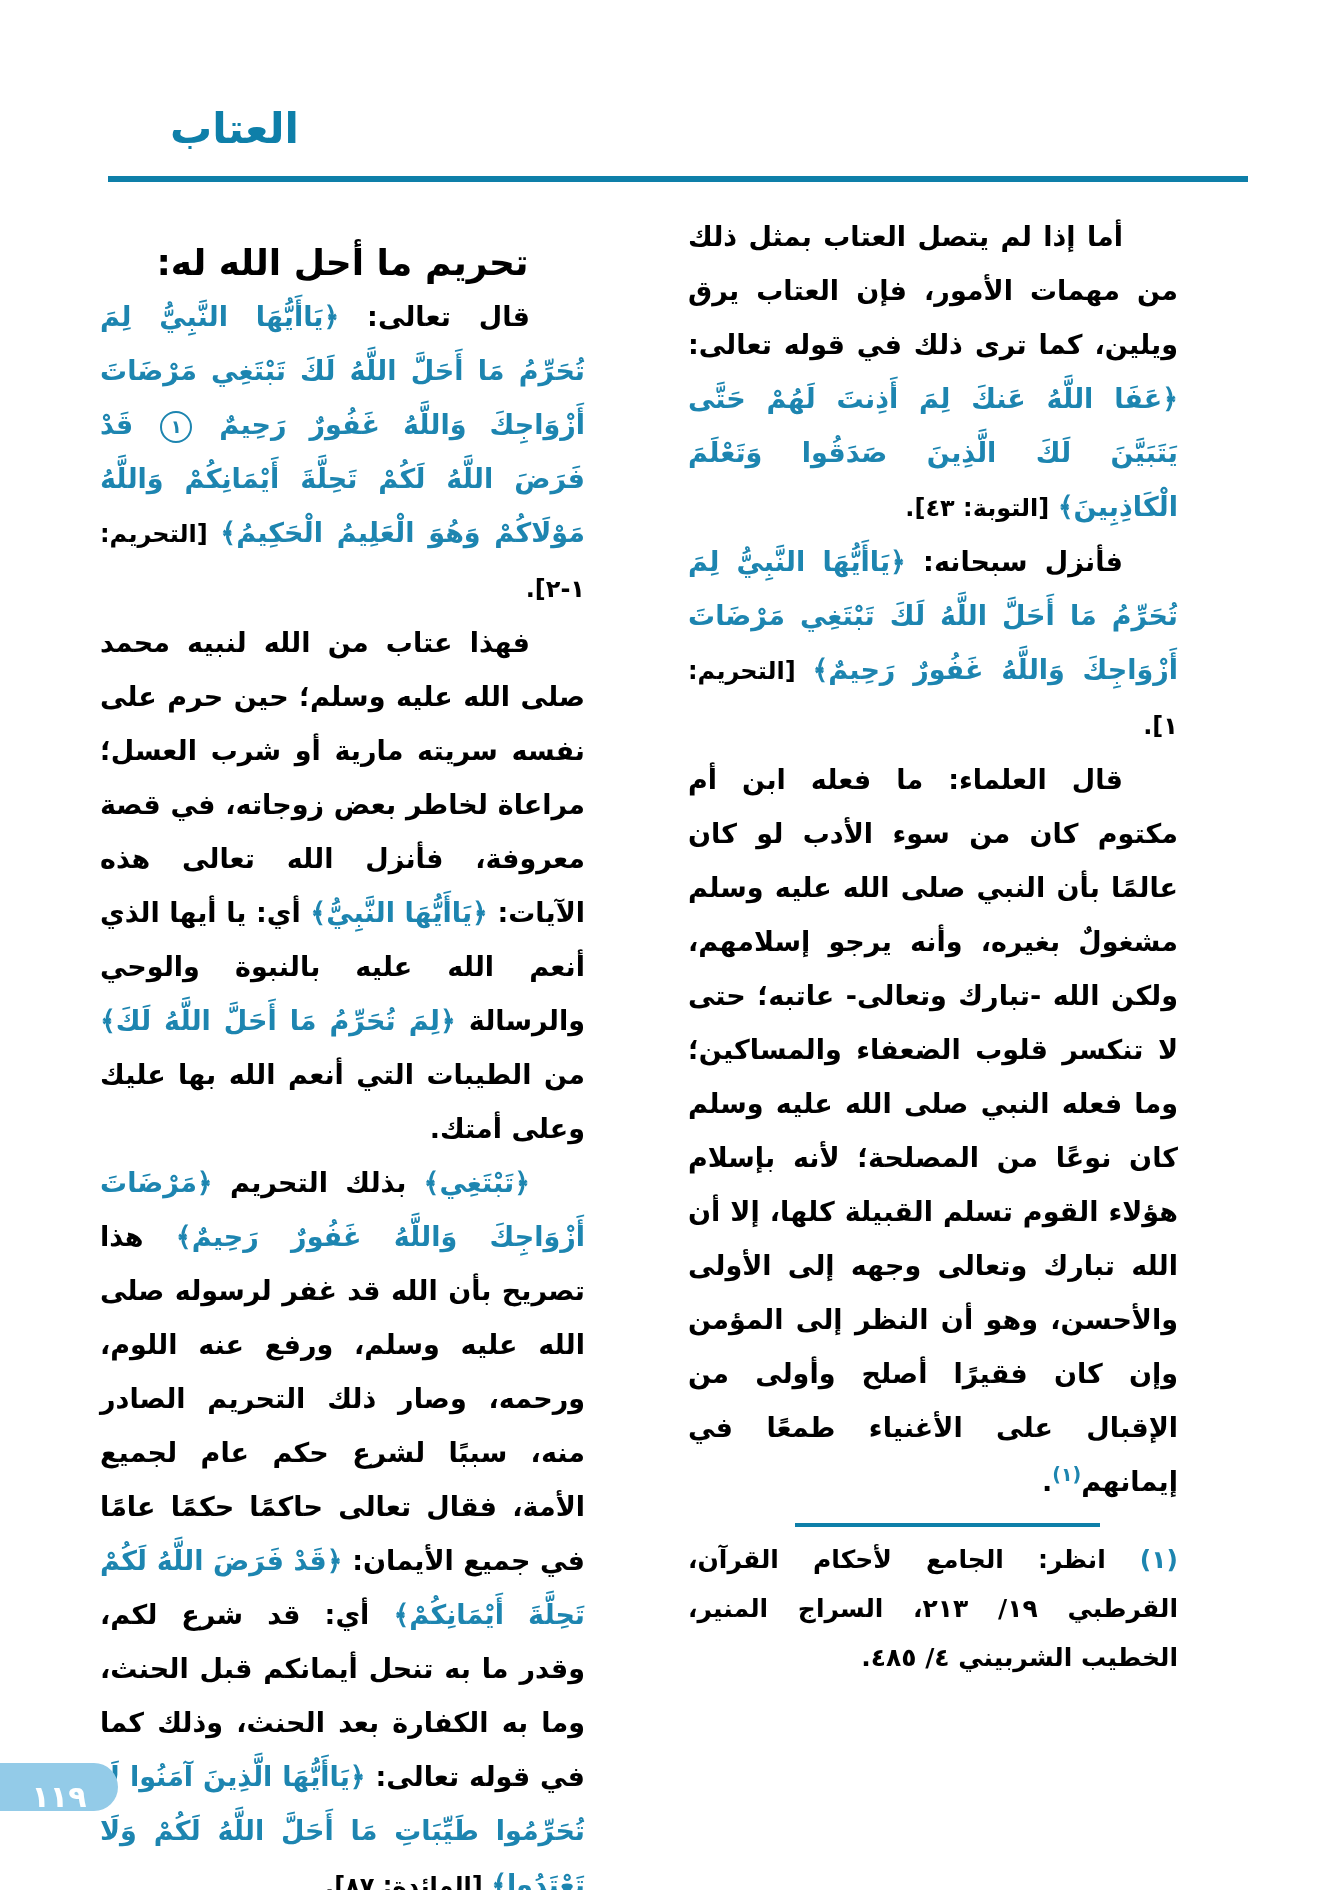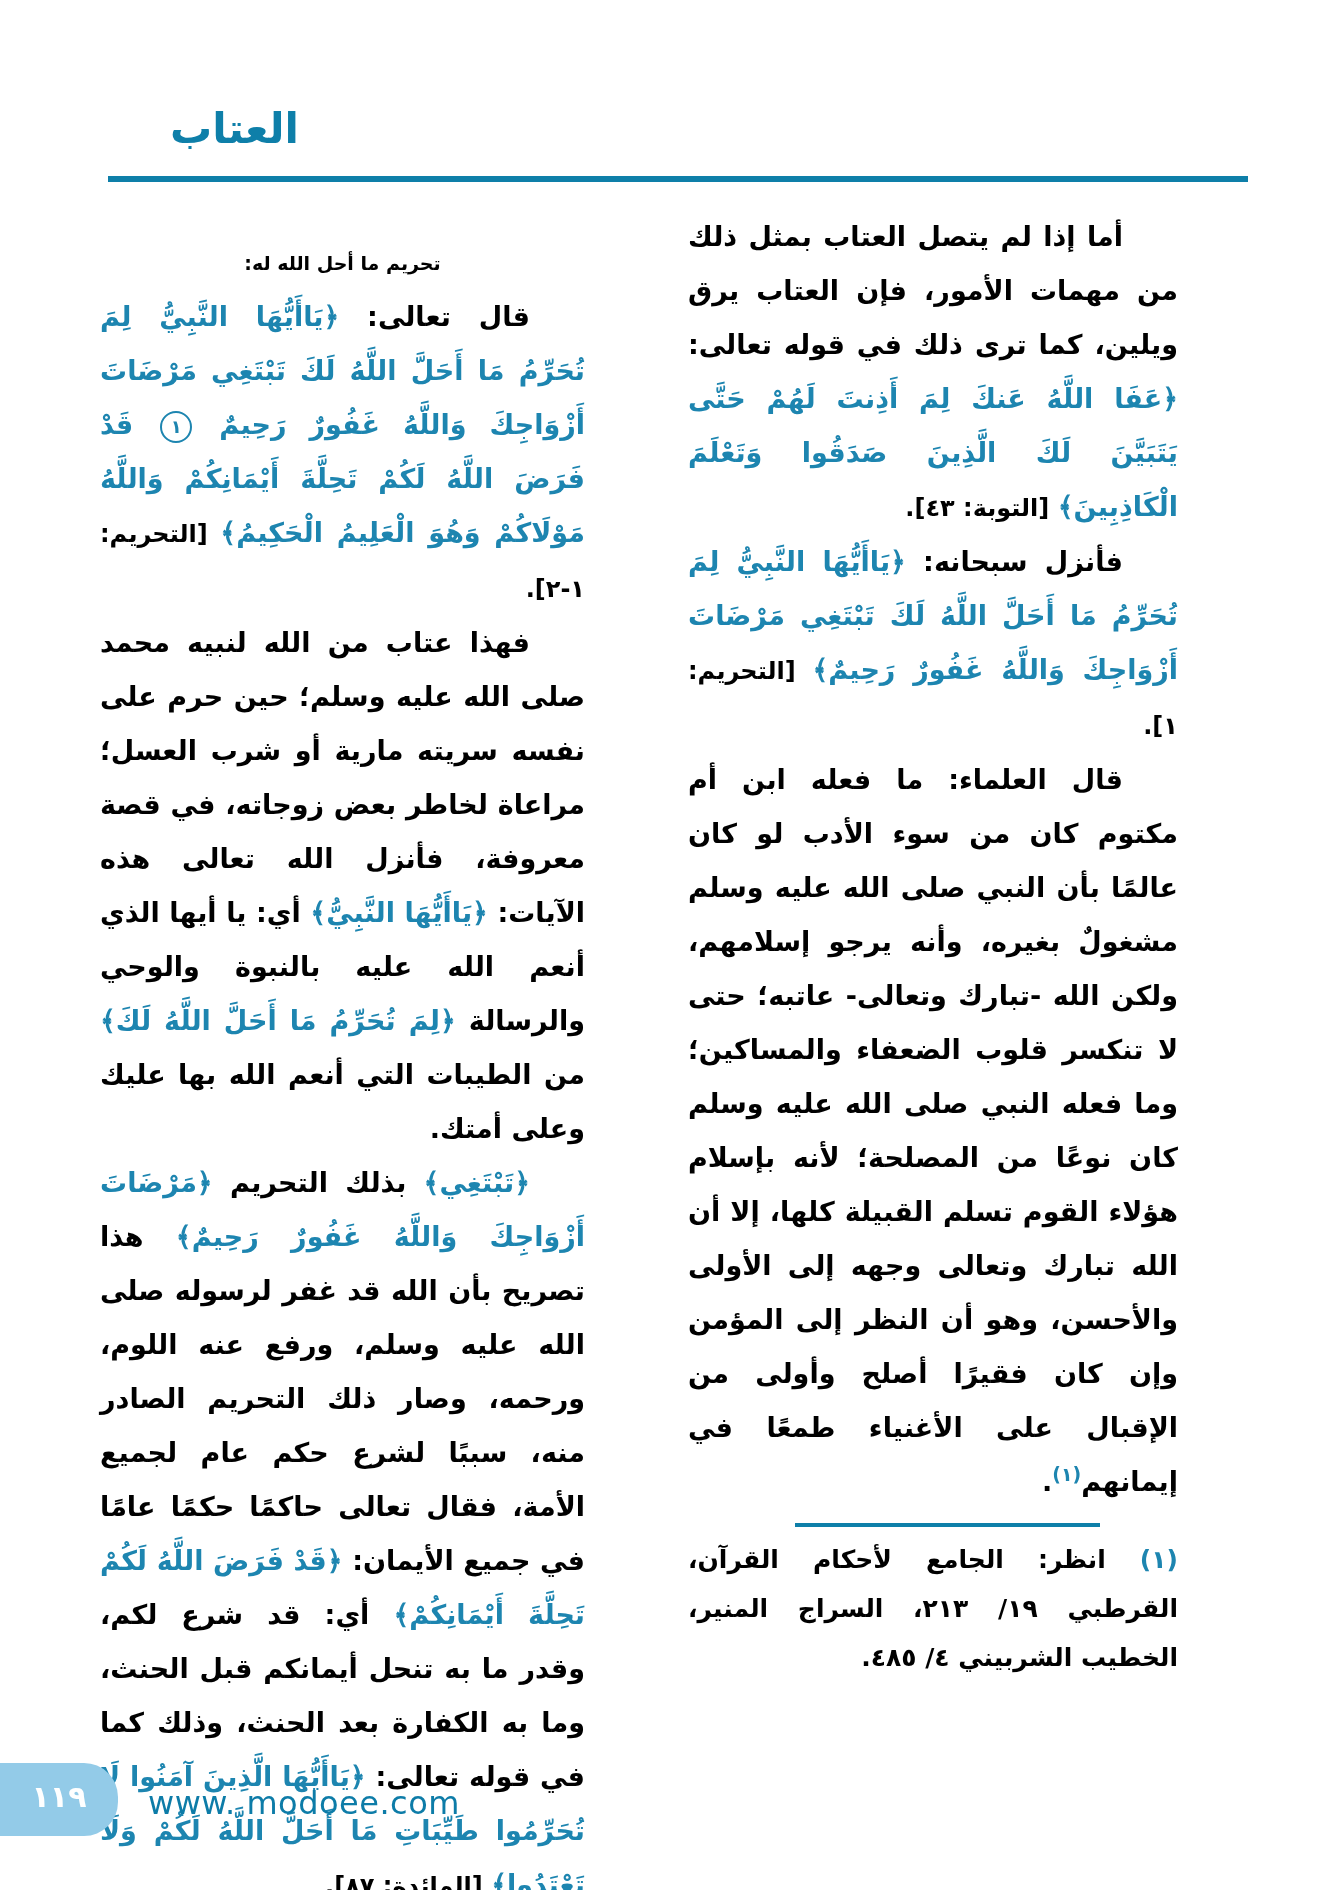--- a/index.html
+++ b/index.html
@@ -28,31 +28,31 @@
   .seg-normal { color:var(--text,#000); }
   .seg-quran  { color:var(--quran,#1d85b0); }
   .seg-ref    { font-size:24px; }
   .seg-footref{ color:var(--quran,#1d85b0); font-size:19px; vertical-align:super; line-height:0; }
   .seg-ayah {
     display:inline-block; text-indent:0; box-sizing:border-box;
     width:32px; height:32px; border:2px solid var(--quran,#1d85b0); border-radius:50%;
     color:var(--quran,#1d85b0); font-size:18px; line-height:28px; text-align:center;
     vertical-align:middle; margin:0 4px;
   }
-  .heading { margin:0; text-align:center; font-size:19px; font-weight:bold; line-height:54px; }
+  .heading { margin:0; text-align:center; font-size:36px; font-weight:bold; line-height:54px; }
   
   .footnote-sep {
     width:305px; height:4px; background:var(--accent,#0e7fa9);
     margin:14px 78px 8px auto;
   }
   .footnote { font-size:25px; line-height:49px; font-weight:bold; text-align:justify; }
   .fn-marker { color:var(--quran,#1d85b0); }
   
   .pill {
-    position:absolute; left:0; top:1763px; width:118px; height:73px;
+    position:absolute; left:0; top:1763px; width:118px; height:48px;
     background:var(--pill,#93cbe8); border-radius:0 34px 34px 0;
     color:var(--page_number,#fff); font-size:30px; font-weight:bold;
     line-height:67px; text-align:center;
   }
   .url {
     position:absolute; left:148px; top:1784px; direction:ltr;
     color:var(--url,#0d7ca8); font-size:32px; letter-spacing:0.5px;
   }
 </style>
 </head>
@@ -76,15 +76,14 @@
   <section class="col col-left">
     <h2 class="heading">تحريم ما أحل الله له:</h2>
     <div>
         <p class="para"><span class="seg-normal">قال تعالى: </span><span class="seg-quran">﴿يَاأَيُّهَا النَّبِيُّ لِمَ تُحَرِّمُ مَا أَحَلَّ اللَّهُ لَكَ تَبْتَغِي مَرْضَاتَ أَزْوَاجِكَ وَاللَّهُ غَفُورٌ رَحِيمٌ </span><span class="seg-ayah">١</span><span class="seg-quran"> قَدْ فَرَضَ اللَّهُ لَكُمْ تَحِلَّةَ أَيْمَانِكُمْ وَاللَّهُ مَوْلَاكُمْ وَهُوَ الْعَلِيمُ الْحَكِيمُ﴾</span><span class="seg-ref"> [التحريم: ١-٢].</span></p>
         <p class="para"><span class="seg-normal">فهذا عتاب من الله لنبيه محمد صلى الله عليه وسلم؛ حين حرم على نفسه سريته مارية أو شرب العسل؛ مراعاة لخاطر بعض زوجاته، في قصة معروفة، فأنزل الله تعالى هذه الآيات: </span><span class="seg-quran">﴿يَاأَيُّهَا النَّبِيُّ﴾</span><span class="seg-normal"> أي: يا أيها الذي أنعم الله عليه بالنبوة والوحي والرسالة </span><span class="seg-quran">﴿لِمَ تُحَرِّمُ مَا أَحَلَّ اللَّهُ لَكَ﴾</span><span class="seg-normal"> من الطيبات التي أنعم الله بها عليك وعلى أمتك.</span></p>
         <p class="para"><span class="seg-quran">﴿تَبْتَغِي﴾</span><span class="seg-normal"> بذلك التحريم </span><span class="seg-quran">﴿مَرْضَاتَ أَزْوَاجِكَ وَاللَّهُ غَفُورٌ رَحِيمٌ﴾</span><span class="seg-normal"> هذا تصريح بأن الله قد غفر لرسوله صلى الله عليه وسلم، ورفع عنه اللوم، ورحمه، وصار ذلك التحريم الصادر منه، سببًا لشرع حكم عام لجميع الأمة، فقال تعالى حاكمًا حكمًا عامًا في جميع الأيمان: </span><span class="seg-quran">﴿قَدْ فَرَضَ اللَّهُ لَكُمْ تَحِلَّةَ أَيْمَانِكُمْ﴾</span><span class="seg-normal"> أي: قد شرع لكم، وقدر ما به تنحل أيمانكم قبل الحنث، وما به الكفارة بعد الحنث، وذلك كما في قوله تعالى: </span><span class="seg-quran">﴿يَاأَيُّهَا الَّذِينَ آمَنُوا لَا تُحَرِّمُوا طَيِّبَاتِ مَا أَحَلَّ اللَّهُ لَكُمْ وَلَا تَعْتَدُوا﴾</span><span class="seg-ref"> [المائدة: ٨٧].</span></p>
       </div>
   </section>
 
   <div class="pill"><span>١١٩</span></div>
-  <div class="url">www. modoee.com</div>
 
 </div>
 
 </body></html>

